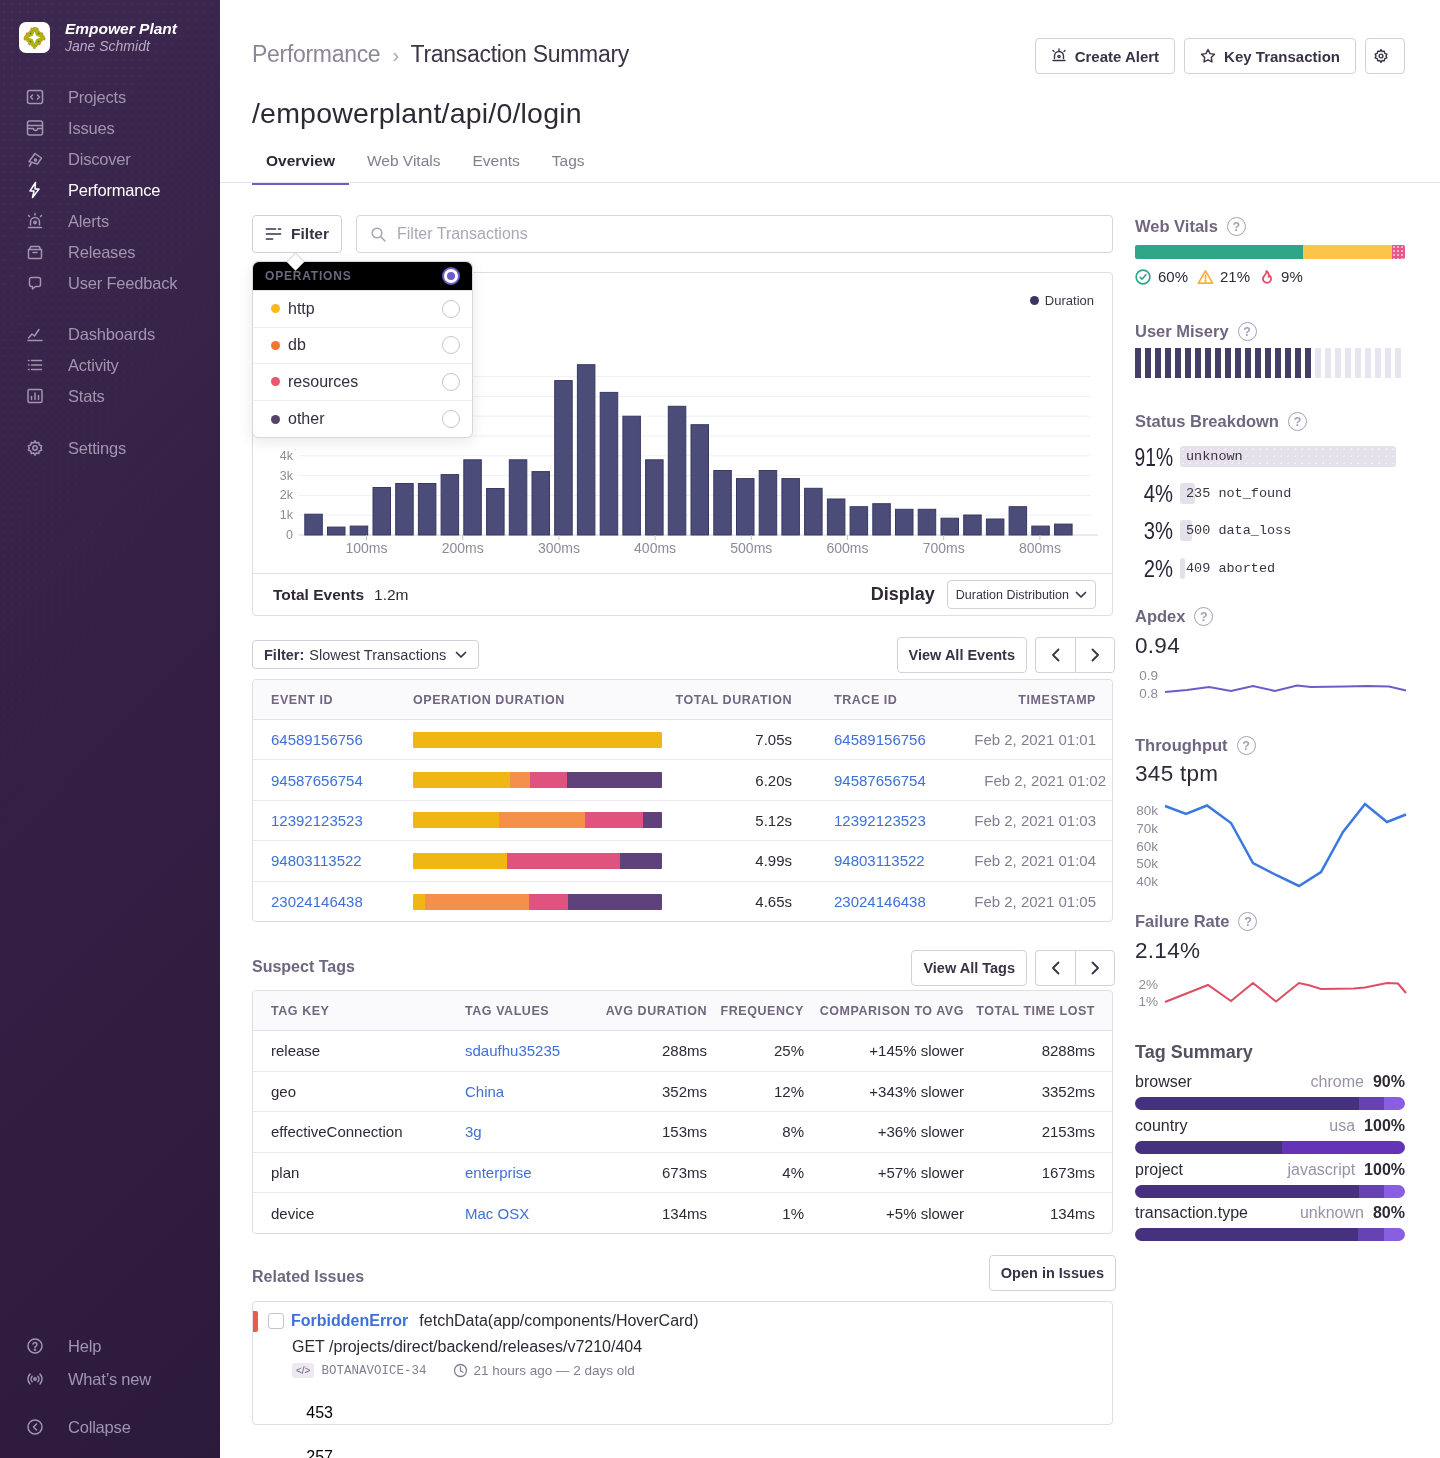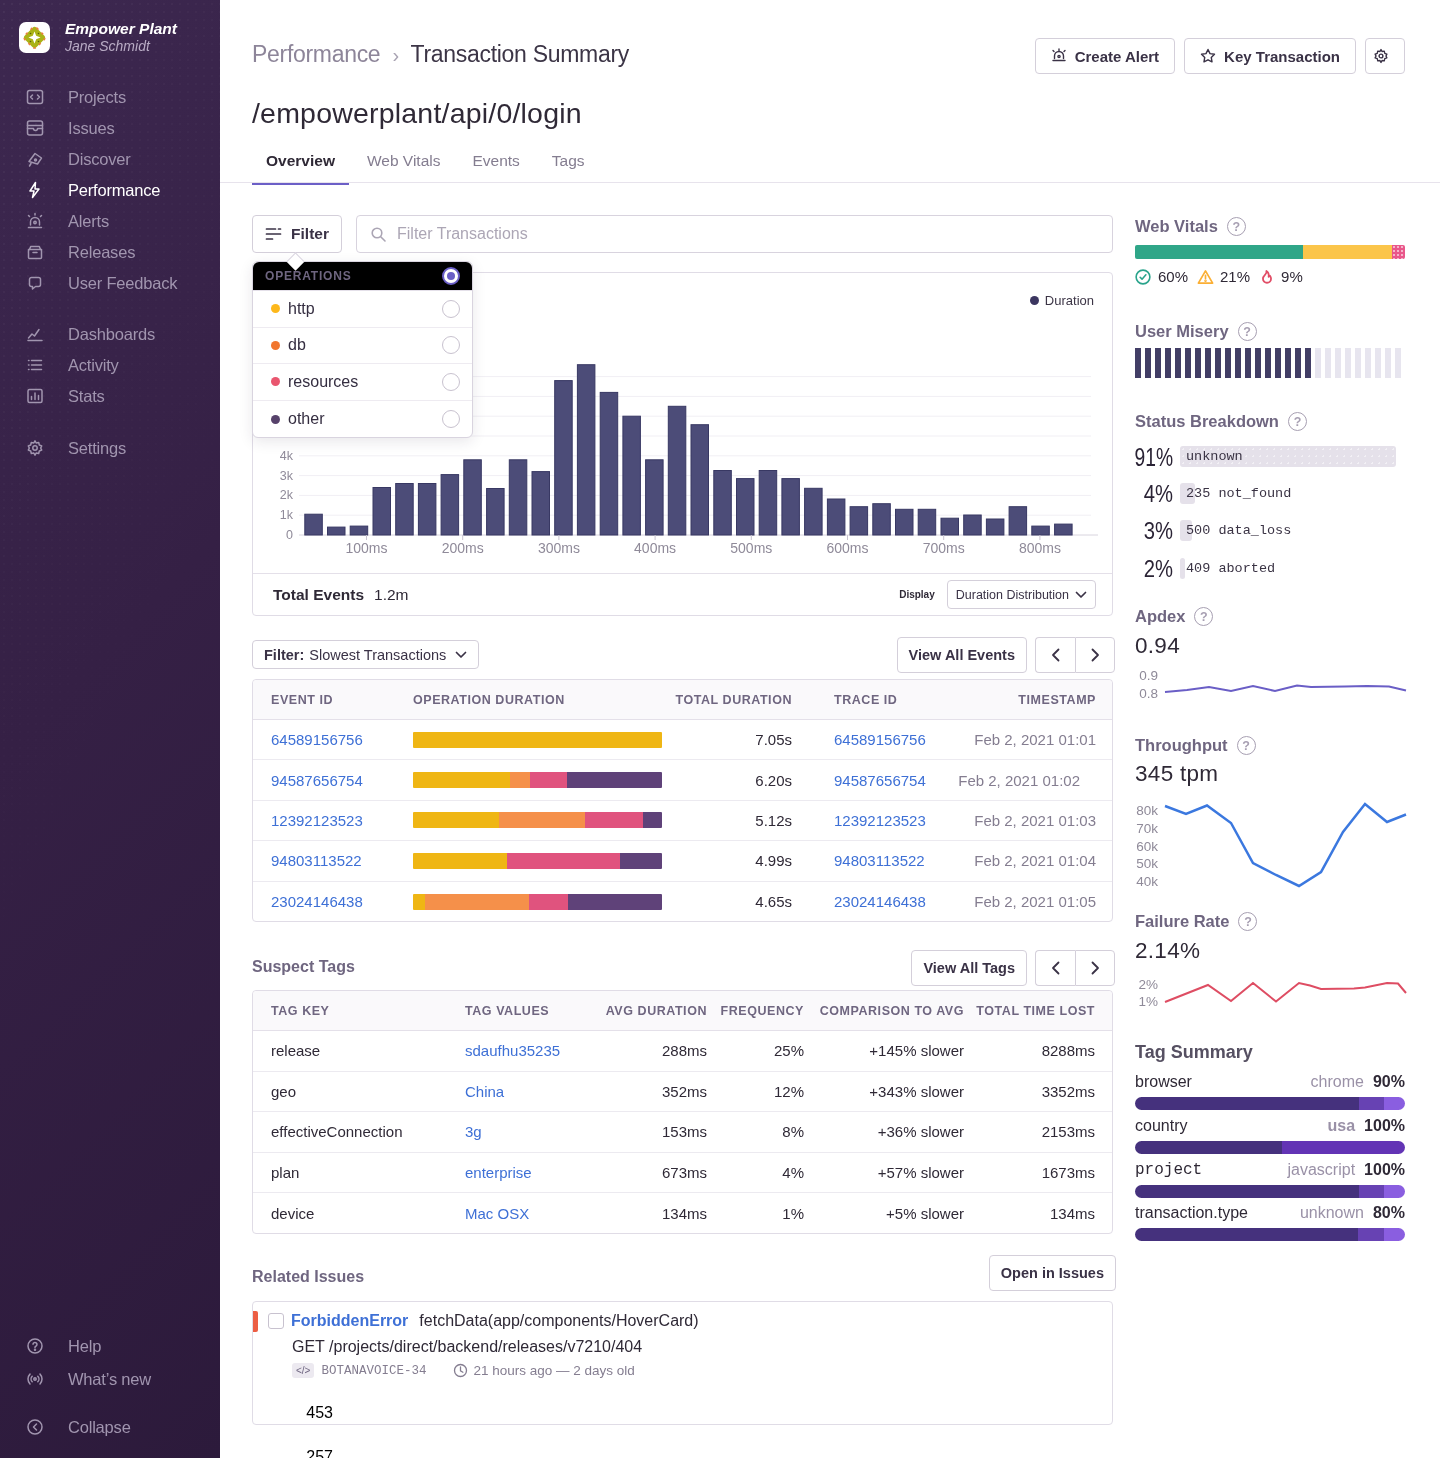--- a/index.html
+++ b/index.html
@@ -43,21 +43,21 @@
  display:flex;align-items:center;color:#aca6b5;font-size:16px;}
 .searchbox svg{margin:0 10px 0 13px;}
 
 .card{position:absolute;background:#fff;border:1px solid #e0dce6;border-radius:4px;}
 .chart-card{left:252px;top:272px;width:861px;height:344px;}
 .legend{position:absolute;right:18px;top:20px;font-size:13px;color:#3c3546;display:flex;align-items:center;}
 .legend .dot{width:9px;height:9px;border-radius:50%;background:#3b3660;margin-right:6px;}
 .chart-foot{position:absolute;left:0;bottom:0;width:100%;height:42px;border-top:1px solid #e4e0e9;display:flex;align-items:center;}
 .tot-lab{font-weight:bold;color:#2f2936;font-size:15.5px;margin-left:20px;}
 .tot-val{color:#2f2936;font-size:15.5px;margin-left:10px;}
-.disp-lab{font-weight:bold;color:#2f2936;font-size:10px;margin-left:auto;}
+.disp-lab{font-weight:bold;color:#2f2936;font-size:18px;margin-left:auto;}
 .disp-sel{margin:0 16px 0 12px;height:29px;border:1px solid #d4cfda;border-radius:4px;display:flex;align-items:center;
  font-size:12.5px;color:#3a3246;padding:0 8px;}
 .disp-sel svg{margin-left:6px;}
 
 .dropdown{position:absolute;left:252px;top:261px;width:221px;background:#fff;border:1px solid #d9d4df;border-radius:6px;
  box-shadow:0 4px 14px rgba(40,30,60,0.1);z-index:5;}
 .dropdown::before{content:"";position:absolute;left:36px;top:-7px;width:12px;height:12px;background:#fff;border-left:1px solid #d9d4df;border-top:1px solid #d9d4df;transform:rotate(45deg);}
 .dd-head{height:29px;background:#000000;border-bottom:1px solid #e4e0e9;border-radius:6px 6px 0 0;display:flex;align-items:center;
  font-size:12px;font-weight:bold;letter-spacing:0.8px;color:#6f6680;padding:0 12px;}
 .dd-row{height:36.6px;display:flex;align-items:center;border-bottom:1px solid #eeebf1;font-size:16px;color:#342d40;padding:0 12px;}
@@ -399,21 +399,21 @@
       <span class="c" style="width:249px;">
         <span class="opbar">
           <span style="background:#efb614;width:38.8%"></span>
           <span style="background:#f5904a;width:8.3%"></span>
           <span style="background:#e0537e;width:14.8%"></span>
           <span style="background:#5f4279;width:38.1%"></span>
         </span>
       </span>
       <span class="c rt" style="width:130px;">6.20s</span>
       <span class="c link" style="width:120px;margin-left:42px;">94587656754</span>
-      <span class="rt gray" style="flex:1;margin-right:32px;">Feb 2, 2021 01:02</span>
+      <span class="rt gray" style="flex:1;margin-right:6px;">Feb 2, 2021 01:02</span>
     </div>
     <div class="trow" style="height:40.4px;">
       <span class="c link" style="width:142px;margin-left:18px;">12392123523</span>
       <span class="c" style="width:249px;">
         <span class="opbar">
           <span style="background:#efb614;width:34.5%"></span>
           <span style="background:#f5904a;width:34.4%"></span>
           <span style="background:#e0537e;width:23.3%"></span>
           <span style="background:#5f4279;width:7.8%"></span>
         </span>
@@ -700,33 +700,33 @@
 <div class="abs" style="left:1135px;top:1097px;">
     <div style="width:270px;height:13px;border-radius:6.5px;overflow:hidden;display:flex;">
       <span style="width:224px;background:#45317d;"></span>
       <span style="width:25px;background:#6742b3;"></span>
       <span style="width:21px;background:#8a5ee0;"></span>
     </div>
   </div>
 <div class="abs" style="left:1135px;top:1117px;">
     <div style="width:270px;display:flex;align-items:center;font-size:16px;">
       <span style="color:#2f2936;">country</span>
-      <span style="margin-left:auto;color:#9a91a7;font-weight:bold;">usa</span>
+      <span style="margin-left:auto;color:#9a91a7;">usa</span>
       <span style="margin-left:9px;color:#2f2936;font-weight:bold;">100%</span>
     </div>
   </div>
 <div class="abs" style="left:1135px;top:1141px;">
     <div style="width:270px;height:13px;border-radius:6.5px;overflow:hidden;display:flex;">
       <span style="width:147px;background:#45317d;"></span>
       <span style="width:123px;background:#6334b5;"></span>
     </div>
   </div>
 <div class="abs" style="left:1135px;top:1161px;">
     <div style="width:270px;display:flex;align-items:center;font-size:16px;">
-      <span style="color:#2f2936;font-family:Liberation Mono, monospace;">project</span>
+      <span style="color:#2f2936;">project</span>
       <span style="margin-left:auto;color:#9a91a7;">javascript</span>
       <span style="margin-left:9px;color:#2f2936;font-weight:bold;">100%</span>
     </div>
   </div>
 <div class="abs" style="left:1135px;top:1185px;">
     <div style="width:270px;height:13px;border-radius:6.5px;overflow:hidden;display:flex;background-image:radial-gradient(rgba(255,255,255,.28) 1px,transparent 1px);background-size:5px 5px;">
       <span style="width:224px;background:#45317d;"></span>
       <span style="width:25px;background:#6742b3;"></span>
       <span style="width:21px;background:#8a5ee0;"></span>
     </div>

